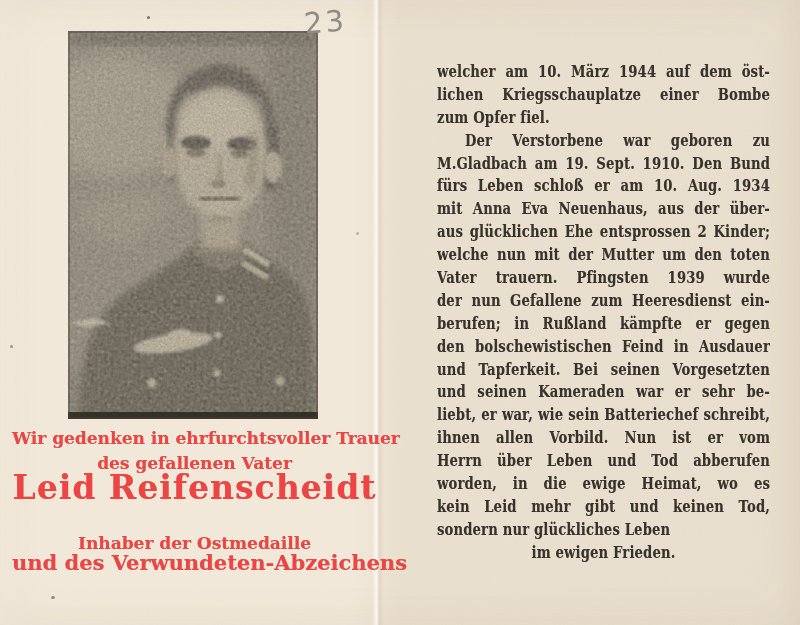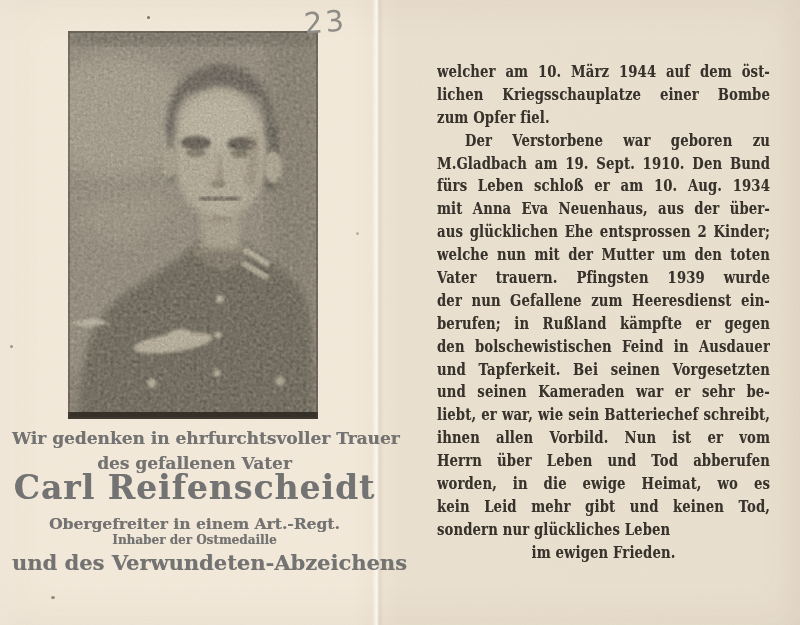--- a/index.html
+++ b/index.html
@@ -16,27 +16,27 @@
   }
   .pencil-number {
     position:absolute; left:304px; top:5px; z-index:6;
     font-family:"DejaVu Sans","Liberation Sans",sans-serif;
     font-size:29px; letter-spacing:3px; color:#8f8c86;
     transform:rotate(-5deg);
   }
   .photo { position:absolute; left:68px; top:31px; width:250px; height:388px; z-index:2; }
   .photo svg { display:block; }
 
-  .left-block { position:absolute; left:12px; width:365px; text-align:center; color:#737373; z-index:3; }
+  .left-block { position:absolute; left:12px; width:365px; text-align:center; color:#ef4444; z-index:3; }
   .left-line { font-weight:bold; white-space:nowrap; text-shadow:0.3px 0.3px 0 rgba(55,48,40,0.35); }
   .ded1   { top:428px; font-size:17px; }
   .ded2   { top:453px; font-size:17px; }
   .name   { top:466px; font-size:33px; line-height:44px; letter-spacing:1px; }
   .rank   { top:514px; font-size:15.5px; }
-  .honor1 { top:533px; font-size:12px; }
+  .honor1 { top:533px; font-size:17px; }
   .honor2 { top:550px; font-size:21px; }
 
   .right-block {
     position:absolute; left:437px; top:60px; width:430px; z-index:3;
     transform:scaleX(0.7744); transform-origin:0 0;
     color:#37322b; font-size:17px; font-weight:bold;
     letter-spacing:0.2px; text-shadow:0.3px 0.3px 0 rgba(55,48,40,0.3);
   }
   .line { height:22.9px; line-height:22.9px; overflow:hidden; box-sizing:border-box; }
   .j    { text-align:justify; text-align-last:justify; }
@@ -145,22 +145,21 @@
 
       <rect width="250" height="388" filter="url(#grainDark)" opacity="0.5"></rect>
       <rect width="250" height="388" filter="url(#grainLight)" opacity="0.4"></rect>
       <rect x="0" y="381" width="250" height="7" fill="#2e2921" opacity="0.9"></rect>
       <rect x="0.5" y="0.5" width="249" height="387" fill="none" stroke="#4a4339" stroke-opacity="0.45" stroke-width="3"></rect>
     </svg>
   </div>
 
   <div class="left-line left-block ded1">Wir gedenken in ehrfurchtsvoller Trauer</div>
   <div class="left-line left-block ded2">des gefallenen Vater</div>
-  <div class="left-line left-block name">Carl Reifenscheidt</div>
-  <div class="left-line left-block rank">Obergefreiter in einem Art.-Regt.</div>
+  <div class="left-line left-block name">Leid Reifenscheidt</div>
   <div class="left-line left-block honor1">Inhaber der Ostmedaille</div>
   <div class="left-line left-block honor2">und des Verwundeten-Abzeichens</div>
 
   <div class="right-block">
     <div class="line j">welcher am 10. März 1944 auf dem öst-</div>
     <div class="line j">lichen Kriegsschauplatze einer Bombe</div>
     <div class="line l">zum Opfer fiel.</div>
     <div class="line ind">Der Verstorbene war geboren zu</div>
     <div class="line j">M.Gladbach am 19. Sept. 1910. Den Bund</div>
     <div class="line j">fürs Leben schloß er am 10. Aug. 1934</div>

